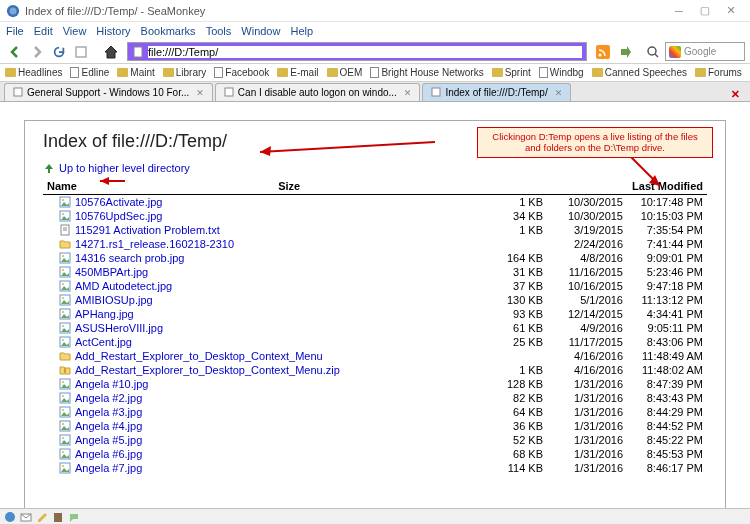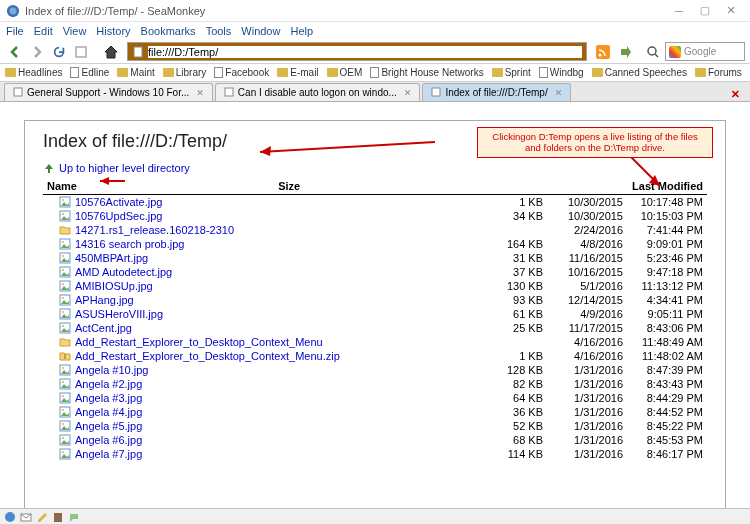--- a/index.html
+++ b/index.html
@@ -5,21 +5,21 @@
 * { box-sizing: border-box; margin: 0; padding: 0; }
 body { font-family: "Segoe UI", Tahoma, sans-serif; font-size: 11px; background: #fff; width: 750px; height: 524px; overflow: hidden; position: relative; }
 .titlebar { height: 22px; display: flex; align-items: center; padding: 0 6px; background: #fff; border-bottom: 1px solid #e5e5e5; }
 .titlebar .app-icon { width: 14px; height: 14px; margin-right: 5px; }
 .titlebar .title { color: #555; font-size: 11px; flex: 1; }
 .titlebar .winbtn { width: 26px; height: 18px; display: flex; align-items: center; justify-content: center; color: #888; }
 .menubar { height: 18px; display: flex; align-items: center; padding: 0 6px; gap: 10px; color: #1a4b8c; font-size: 11px; }
 .menubar span { cursor: default; }
 .toolbar { height: 24px; display: flex; align-items: center; padding: 0 5px; gap: 2px; border-bottom: 1px solid #d0d0d0; }
 .navbtn { width: 20px; height: 20px; display: flex; align-items: center; justify-content: center; }
-.urlbar { flex: 1; height: 19px; border: 1px solid #a0a0a0; background: #a16207; display: flex; align-items: center; padding: 0 4px; margin: 8px 4px; }
+.urlbar { flex: 1; height: 19px; border: 1px solid #a0a0a0; background: #8b5cf6; display: flex; align-items: center; padding: 0 4px; margin: 8px 4px; }
 .urlbar input { border: none; outline: none; flex: 1; font-size: 11px; }
 .urlbar .file-icon { width: 12px; height: 12px; margin-right: 4px; }
 .searchbox { width: 80px; height: 19px; border: 1px solid #a0a0a0; display: flex; align-items: center; padding: 0 3px; font-size: 10px; color: #888; }
 .gicon { width: 12px; height: 12px; margin-right: 3px; background: linear-gradient(45deg,#4285f4,#ea4335,#fbbc05,#34a853); border-radius: 2px; }
 .bookmarkbar { height: 18px; display: flex; align-items: center; padding: 0 5px; gap: 8px; font-size: 10px; border-bottom: 1px solid #d0d0d0; overflow: hidden; white-space: nowrap; }
 .bm { display: flex; align-items: center; gap: 2px; color: #333; }
 .bm .folder-icon { width: 11px; height: 9px; background: #d9b84a; border-radius: 1px; }
 .bm .page-icon { width: 9px; height: 11px; background: #fff; border: 1px solid #888; }
 .tabbar { height: 20px; display: flex; align-items: flex-end; padding: 0 4px; background: #e8e8e8; border-bottom: 1px solid #b0b0b0; }
 .tab { height: 18px; padding: 0 8px; display: flex; align-items: center; gap: 4px; font-size: 10px; border: 1px solid #b0b0b0; border-bottom: none; margin-right: 2px; background: #f0f0f0; border-radius: 3px 3px 0 0; }
@@ -273,20 +273,33 @@
                 </svg>
                 <a href="#">10576UpdSec.jpg</a>
               </td>
               <td class="size">34 KB</td>
               <td class="date">10/30/2015</td>
               <td class="time">10:15:03 PM</td>
             </tr>
             <tr>
               <td class="name">
                 <svg class="ficon" viewBox="0 0 12 12">
+                  <rect x="2" y="1" width="8" height="10" fill="#fff" stroke="#888"></rect>
+                  <line x1="4" y1="4" x2="8" y2="4" stroke="#888"></line>
+                  <line x1="4" y1="6" x2="8" y2="6" stroke="#888"></line>
+                </svg>
+                <a href="#">115291 Activation Problem.txt</a>
+              </td>
+              <td class="size">1 KB</td>
+              <td class="date">3/19/2015</td>
+              <td class="time">7:35:54 PM</td>
+            </tr>
+            <tr>
+              <td class="name">
+                <svg class="ficon" viewBox="0 0 12 12">
                   <path d="M1 3 h4 l1 1 h5 v6 h-10 z" fill="#f3d47a" stroke="#c9a22e"></path>
                 </svg>
                 <a href="#">14271.rs1_release.160218-2310</a>
               </td>
               <td class="size"></td>
               <td class="date">2/24/2016</td>
               <td class="time">7:41:44 PM</td>
             </tr>
             <tr>
               <td class="name">

